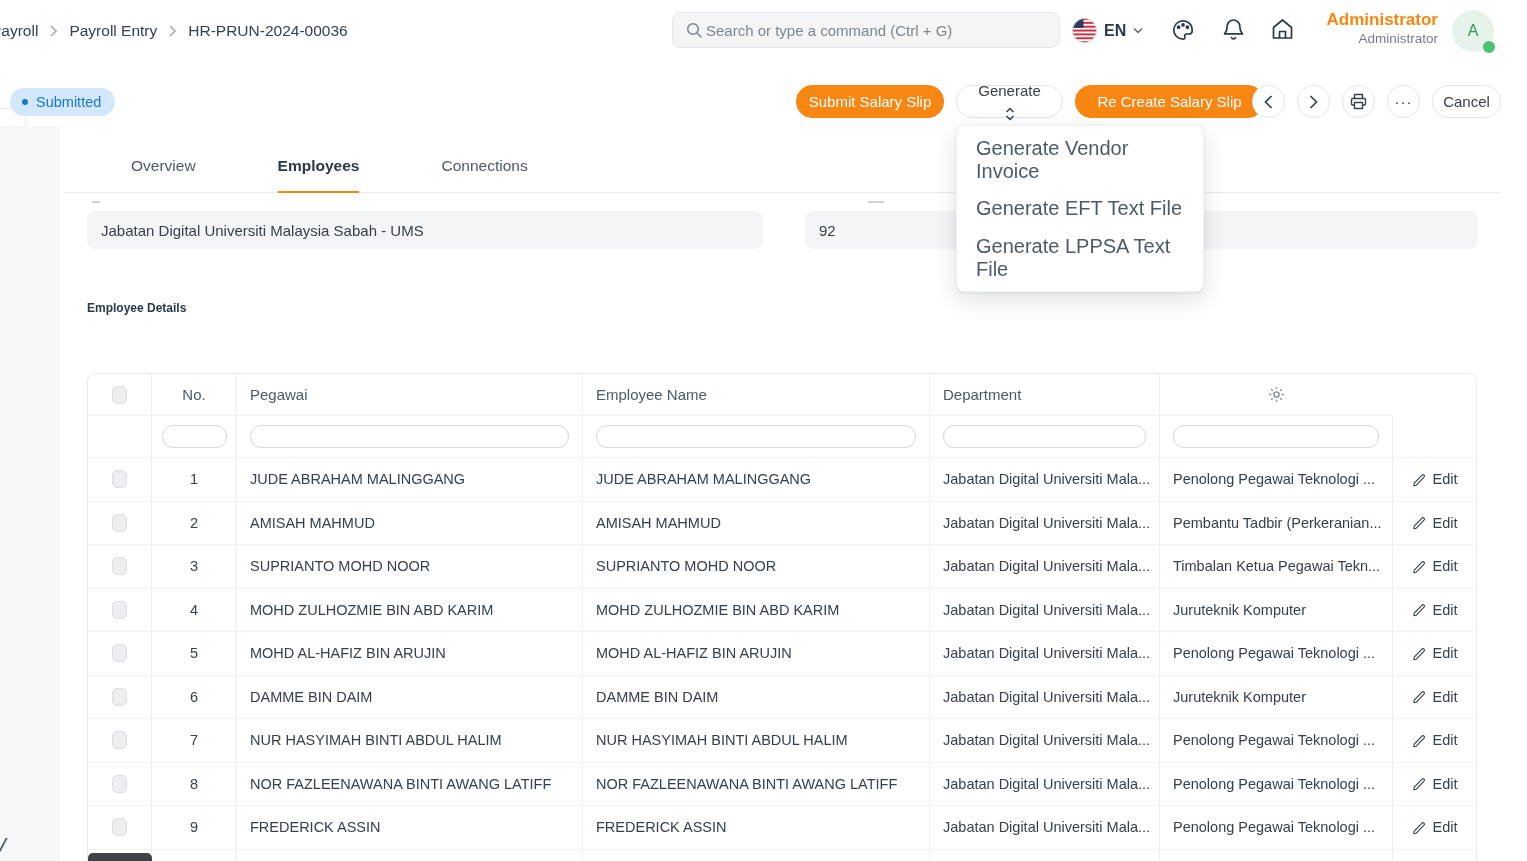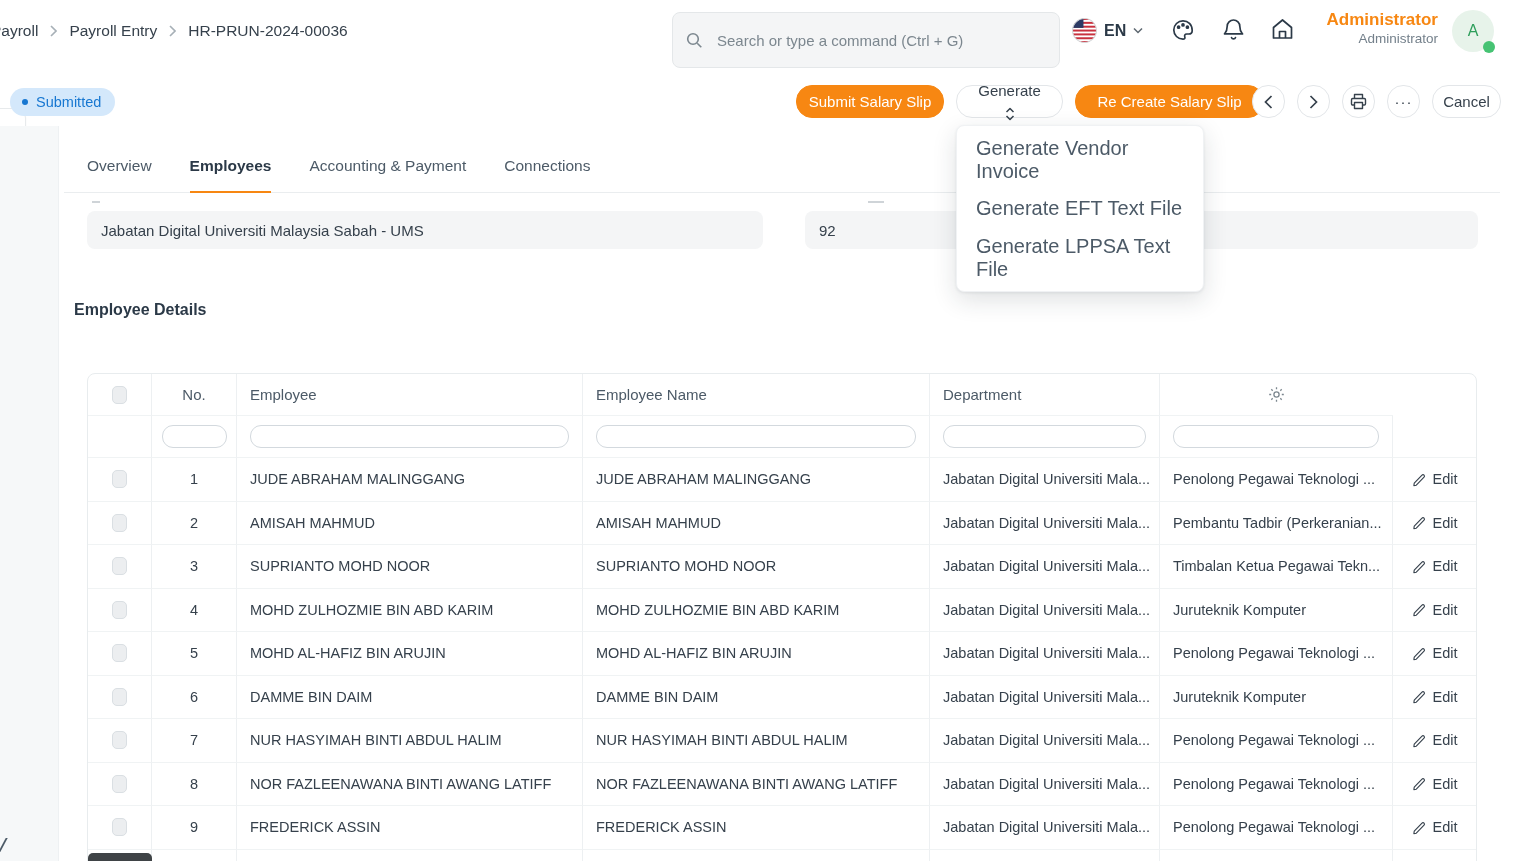--- a/index.html
+++ b/index.html
@@ -9,23 +9,23 @@
     font-family:"Liberation Sans", sans-serif; color:#36414C; font-size:15px;
   }
   svg { display:block; }
 
   
   .navbar { position:absolute; left:0; top:0; width:1527px; height:62px; background:#fff; z-index:30; }
   .breadcrumb { position:absolute; left:-9px; top:22px; display:flex; align-items:center; gap:12px;
     font-size:15.5px; font-weight:500; color:#36414C; white-space:nowrap; }
   .crumb { cursor:pointer; }
   .crumb-sep svg { stroke:#a7b0b7; }
-  .searchbar { position:absolute; left:672px; top:12px; width:388px; height:56px;
+  .searchbar { position:absolute; left:672px; top:12px; width:388px; height:36px;
     background:#f4f5f6; border:1px solid #e4e7e9; border-radius:8px;
-    display:flex; align-items:center; gap:14px; padding:0 13px; }
+    display:flex; align-items:center; gap:3px; padding:0 13px; }
   .searchbar input { border:none; outline:none; background:transparent; flex:1;
     font-family:"Liberation Sans",sans-serif; font-size:15px; color:#36414C; }
   .searchbar input::placeholder { color:#7c878f; }
   .lang-group { position:absolute; left:1072px; top:18px; display:flex; align-items:center; gap:7px; cursor:pointer; }
   .lang-label { font-size:16px; font-weight:600; color:#2b3947; }
   .icon-btn { position:absolute; cursor:pointer; }
   .user-block { position:absolute; left:1280px; top:10px; width:158px; text-align:right; cursor:pointer; }
   .user-name { font-size:17px; font-weight:700; color:#F78712; line-height:20px; }
   .user-role { font-size:13.5px; color:#74808B; line-height:18px; }
   .avatar { position:absolute; left:1452px; top:10px; width:42px; height:42px; border-radius:50%;
@@ -55,30 +55,30 @@
   
   .gutter { position:absolute; left:0; top:126px; width:59px; height:735px; background:#f6f8f9;
     border-right:1px solid #eef1f3; z-index:1; }
   .lcard { position:absolute; left:-12px; width:38px; background:#fff; border:1px solid #e7eaec;
     border-radius:10px; box-shadow:0 1px 2px rgba(25,39,52,.05); overflow:hidden; }
   .lcard-head { height:34px; background:#eef1f4; display:flex; align-items:center; padding-left:14px; cursor:pointer; }
 
   
   .tabsbar { position:absolute; left:64px; top:140px; width:1436px; height:53px;
     border-bottom:1px solid #eaedef; display:flex; align-items:stretch; gap:38px; padding-left:23px; z-index:2; }
-  .tab { display:flex; align-items:center; font-size:15.5px; color:#4c5a67; cursor:pointer; position:relative; }
+  .tab { display:flex; align-items:center; font-size:15.5px; color:#4c5a67; cursor:pointer; position:relative;margin-left:44px; }
   .tab.active { font-weight:700; color:#2b3947; }
   .tab.active::after { content:""; position:absolute; left:0; right:0; bottom:-1px; height:2.5px; background:#F78712; }
 
   .label-frag { position:absolute; height:2px; background:#cfd4d8; top:201px; z-index:2; }
 
   .field-box { position:absolute; top:211px; height:38px; background:#f4f5f6; border-radius:8px;
     display:flex; align-items:center; padding:0 14px; font-size:15px; color:#36414C; z-index:2; }
 
-  .section-title { position:absolute; left:74px; top:301px; font-size:16px; font-weight:700; color:#2b3947; z-index:2; }
+  .section-title { position:absolute; left:87px; top:301px; font-size:12px; font-weight:700; color:#2b3947; z-index:2; }
 
   
   .grid { position:absolute; left:87px; top:373px; width:1390px; z-index:2;
     border:1px solid #e8ecee; border-radius:8px 8px 0 0; background:#fff; }
   .trow { display:grid; grid-template-columns:64px 85px 346px 347px 230px 233px 83px; }
   .cell { border-right:1px solid #edf0f2; border-bottom:1px solid #f0f3f4;
     display:flex; align-items:center; padding:0 13px; overflow:hidden; white-space:nowrap; }
   .cell:last-child { border-right:none; }
   .c-center { justify-content:center; padding:0; }
   .head .cell { height:42px; font-size:15px; color:#4c5a67; }
@@ -284,21 +284,20 @@
 
 <div class="dropdown-menu">
   <div class="dropdown-item">Generate Vendor Invoice</div>
   <div class="dropdown-item">Generate EFT Text File</div>
   <div class="dropdown-item">Generate LPPSA Text File</div>
 </div>
 
 <div class="tabsbar">
   <div class="tab">Overview</div>
   <div class="tab active">Employees</div>
-  <div class="tab">Accounting &amp; Payment</div>
   <div class="tab">Connections</div>
 </div>
 
 <div class="label-frag" style="left:92px; width:8px;"></div>
 <div class="label-frag" style="left:868px; width:16px;"></div>
 
 <div class="field-box" style="left:87px; width:676px;">
   <span>Jabatan Digital Universiti Malaysia Sabah - UMS</span>
 </div>
 <div class="field-box" style="left:805px; width:673px;">
@@ -306,21 +305,21 @@
 </div>
 
 <div class="section-title">Employee Details</div>
 
 <div class="grid">
   <div class="trow head">
     <div class="cell c-center">
         <span class="checkbox"></span>
       </div>
     <div class="cell c-center">No.</div>
-    <div class="cell">Employee</div>
+    <div class="cell">Pegawai</div>
     <div class="cell">Employee Name</div>
     <div class="cell">Department</div>
     <div class="cell c-center">
       <span>
         <svg width="17" height="17" viewBox="0 0 17 17" fill="none" stroke="#7c878f" stroke-width="1.3">
           <circle cx="8.5" cy="8.5" r="2.6"></circle>
           <path d="M8.5 1.2 v2 M8.5 13.8 v2 M1.2 8.5 h2 M13.8 8.5 h2 M3.3 3.3 l1.4 1.4 M12.3 12.3 l1.4 1.4 M13.7 3.3 l-1.4 1.4 M4.7 12.3 l-1.4 1.4"></path>
         </svg>
       </span>
     </div>

